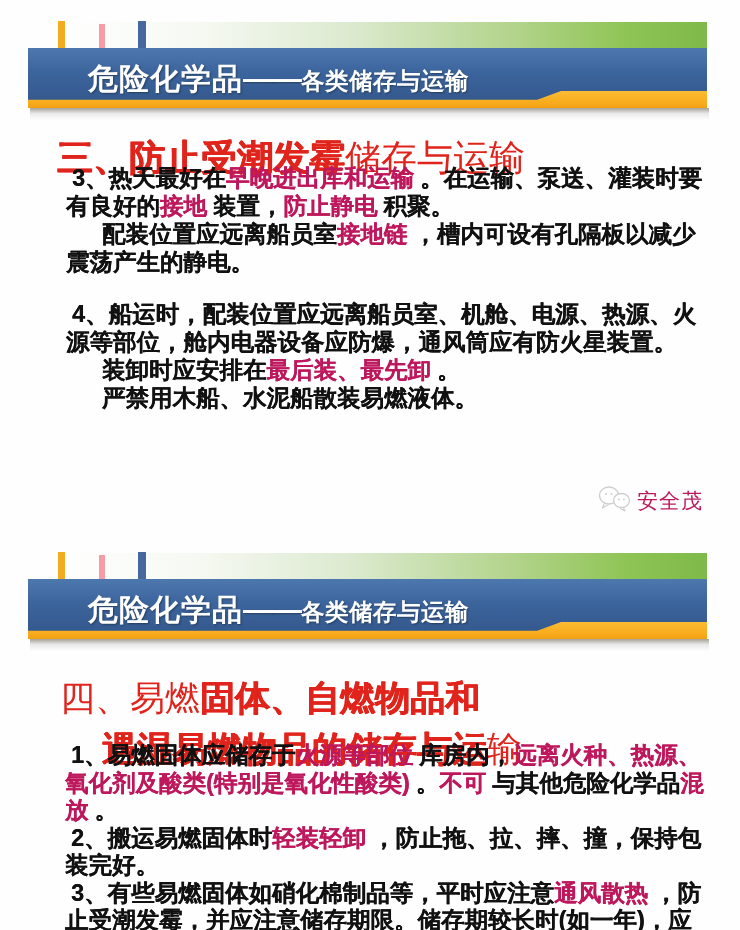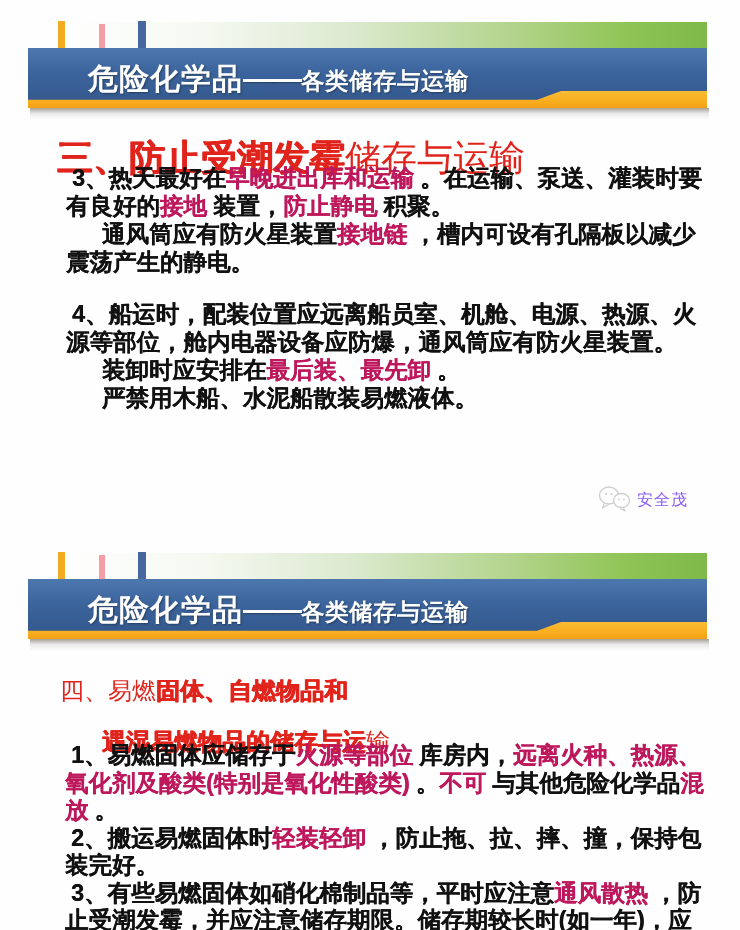--- a/index.html
+++ b/index.html
@@ -38,21 +38,21 @@
     clip-path:polygon(0% 52%,75% 52%,78.5% 0%,100% 0%,100% 100%,0% 100%);
   }
   .hdr-shadow{
     left:30px;top:108px;width:679px;height:12px;
     background:linear-gradient(180deg,rgba(94,84,64,.55) 0%,rgba(130,130,130,.18) 45%,rgba(255,255,255,0) 100%);
   }
 
   
   .sec-title{color:#e0241c;white-space:nowrap;}
   #slide1 .sec-title{left:57px;top:111px;font-size:36px;line-height:46px;}
-  #slide2 .sec-title{left:60px;top:122px;font-size:24px;line-height:44px;}
+  #slide2 .sec-title{left:60px;top:122px;font-size:35px;line-height:44px;}
   #slide2 .title-line2{padding-left:42px;margin-top:7px;}
   .w-h{font-weight:900;text-shadow:.8px 0 0 currentColor,-.3px 0 0 currentColor;}
   .w-r{font-weight:400;}
   .w-n{}
 
   
   .body-text{
     color:#111111;font-weight:700;letter-spacing:0;
     text-shadow:.35px 0 0 currentColor;
   }
@@ -62,21 +62,21 @@
   .ind{text-indent:30px;}
   .gap{margin-top:24px;}
   .c-k{color:#111111;margin-left:6px;}
   .c-b{color:#be185d;}
   .c-r{color:#e0241c;}
 
   
   .watermark{
     left:598px;top:485px;display:flex;align-items:center;gap:5px;
   }
-  .wm-text{color:#8b5cf6;font-size:16px;font-weight:400;letter-spacing:1px;}
+  .wm-text{color:#be185d;font-size:21px;font-weight:400;letter-spacing:1px;}
 </style>
 </head>
 <body>
 
 <div class="page">
 
   <section class="slide" id="slide1">
     <div class="abs hdr-strip"></div>
     <div class="abs bar-y"></div>
     <div class="abs bar-p"></div>
@@ -88,21 +88,21 @@
         <span class="banner-sub">各类储存与运输</span>
       </div>
     </div>
     <div class="abs hdr-ribbon"></div>
     <div class="abs hdr-shadow"></div>
 
     <h1 class="abs sec-title"><span class="seg c-r w-h">三、防止受潮发霉</span><span class="seg c-r w-r">储存与运输</span></h1>
 
     <div class="abs body-text">
       <p class="para"><span class="seg c-k w-n">3、热天最好在</span><span class="seg c-b w-n">早晚进出库和运输</span><span class="seg c-k w-n">。在运输、泵送、灌装时要有良好的</span><span class="seg c-b w-n">接地</span><span class="seg c-k w-n">装置，</span><span class="seg c-b w-n">防止静电</span><span class="seg c-k w-n">积聚。</span></p>
-      <p class="para ind"><span class="seg c-k w-n">通风筒应有防火星装置</span><span class="seg c-b w-n">接地链</span><span class="seg c-k w-n">，槽内可设有孔隔板以减少震荡产生的静电。</span></p>
+      <p class="para ind"><span class="seg c-k w-n">配装位置应远离船员室</span><span class="seg c-b w-n">接地链</span><span class="seg c-k w-n">，槽内可设有孔隔板以减少震荡产生的静电。</span></p>
       <p class="para gap"><span class="seg c-k w-n">4、船运时，配装位置应远离船员室、机舱、电源、热源、火源等部位，舱内电器设备应防爆，通风筒应有防火星装置。</span></p>
       <p class="para ind"><span class="seg c-k w-n">装卸时应安排在</span><span class="seg c-b w-n">最后装、最先卸</span><span class="seg c-k w-n">。</span></p>
       <p class="para ind"><span class="seg c-k w-n">严禁用木船、水泥船散装易燃液体。</span></p>
     </div>
 
     <div class="abs watermark">
       <span>
         <svg width="34" height="27" viewBox="0 0 34 27">
           <ellipse cx="11" cy="10.5" rx="9.5" ry="8.5" fill="none" stroke="#cfcfcf" stroke-width="1.4"></ellipse>
           <path d="M6.5 18 L4.5 23 L10.5 19.5" fill="none" stroke="#cfcfcf" stroke-width="1.2" stroke-linejoin="round"></path>

